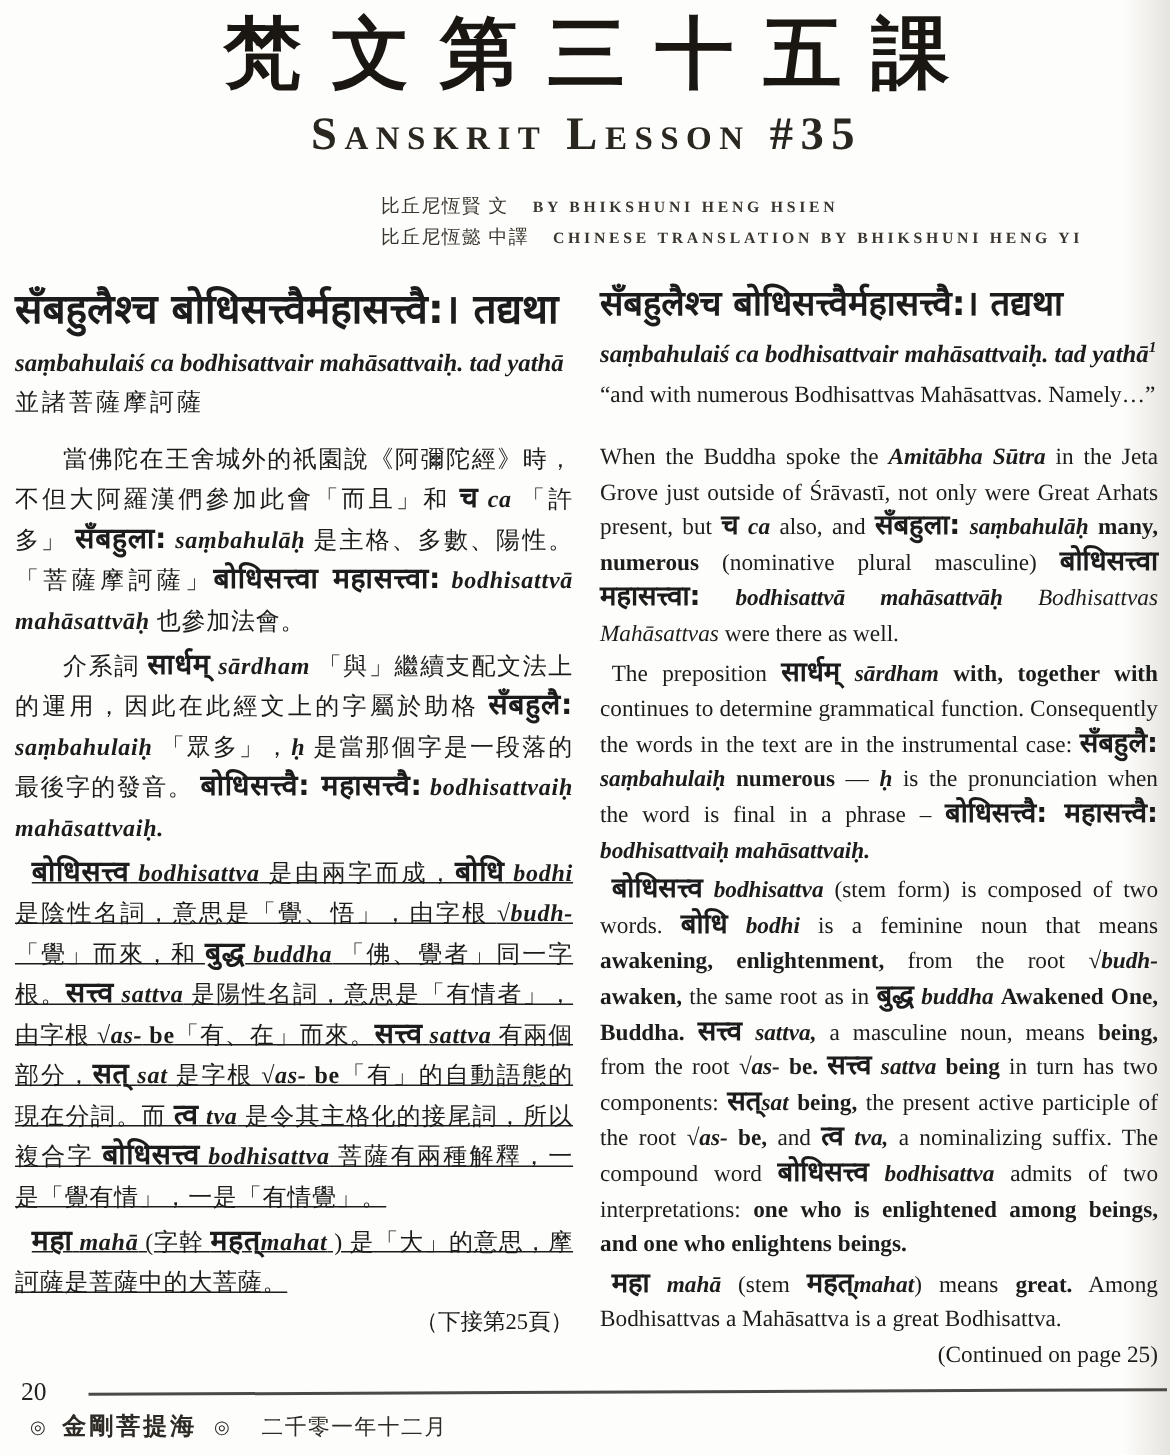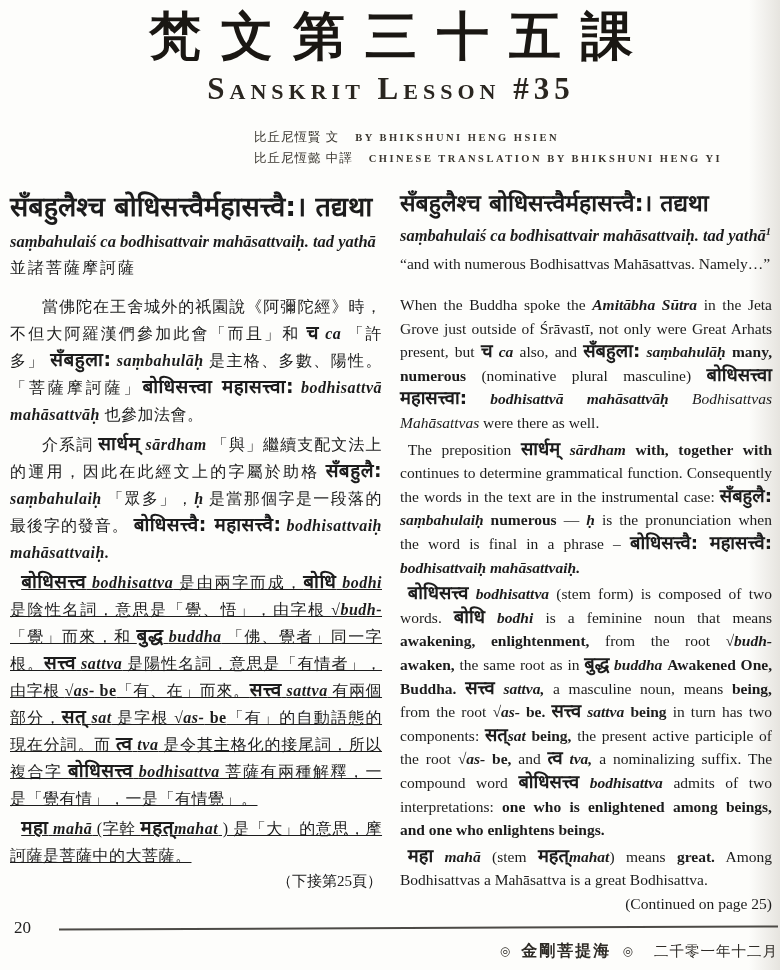--- a/index.html
+++ b/index.html
@@ -88,21 +88,21 @@
   .ind1{text-indent:0.7em;text-decoration:underline;}
   .ind05{text-indent:0.5em;}
   .continued{margin:2px 0 0 0;text-align:right;font-size:15px;}
   .continued.en{font-size:15.5px;}
   
   .ftr{position:absolute;left:0;right:0;bottom:8px;padding:0 2px 0 14px;}
   .ftr-rule-row{display:flex;align-items:center;}
   .page-num{font-size:17px;color:#222;text-align:center;}
   .rule{flex:1;height:2px;background:#4c4a46;margin-left:28px;transform:rotate(-0.25deg);}
   .ftr-right{
-    text-align:right;
+    text-align:left;
     margin-top:3px;
     font-family:"DejaVu Sans",sans-serif;
     color:#2e2b26;
   }
   .orn{font-size:12px;vertical-align:1px;margin:0 6px;}
   .journal{font-size:16px;font-weight:bold;letter-spacing:2px;}
   .issue-date{font-size:14.5px;letter-spacing:1px;margin-left:10px;}
 </style>
 </head>
 <body>

